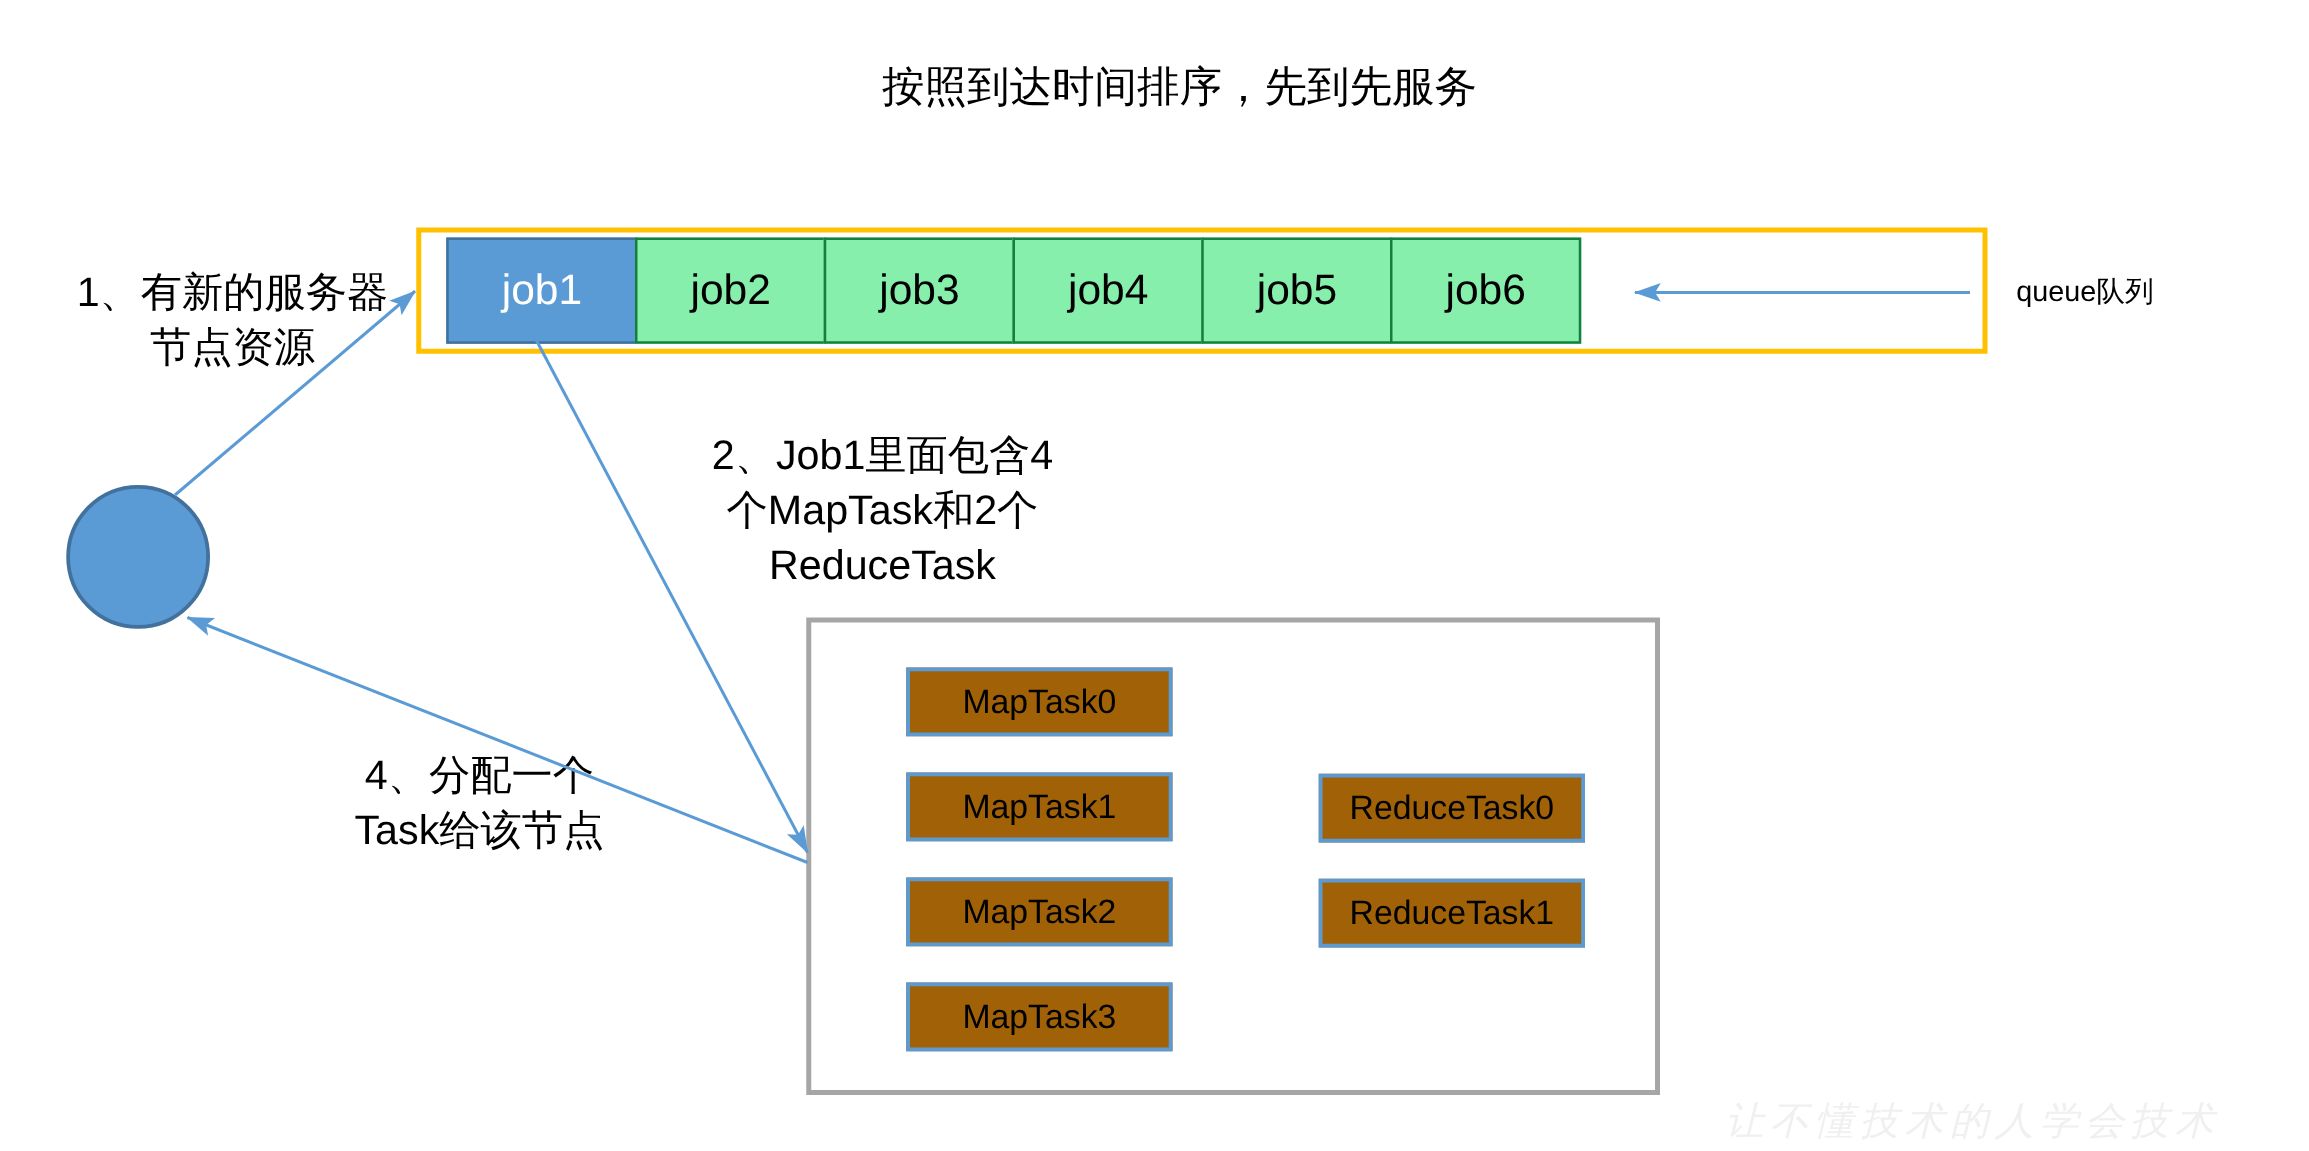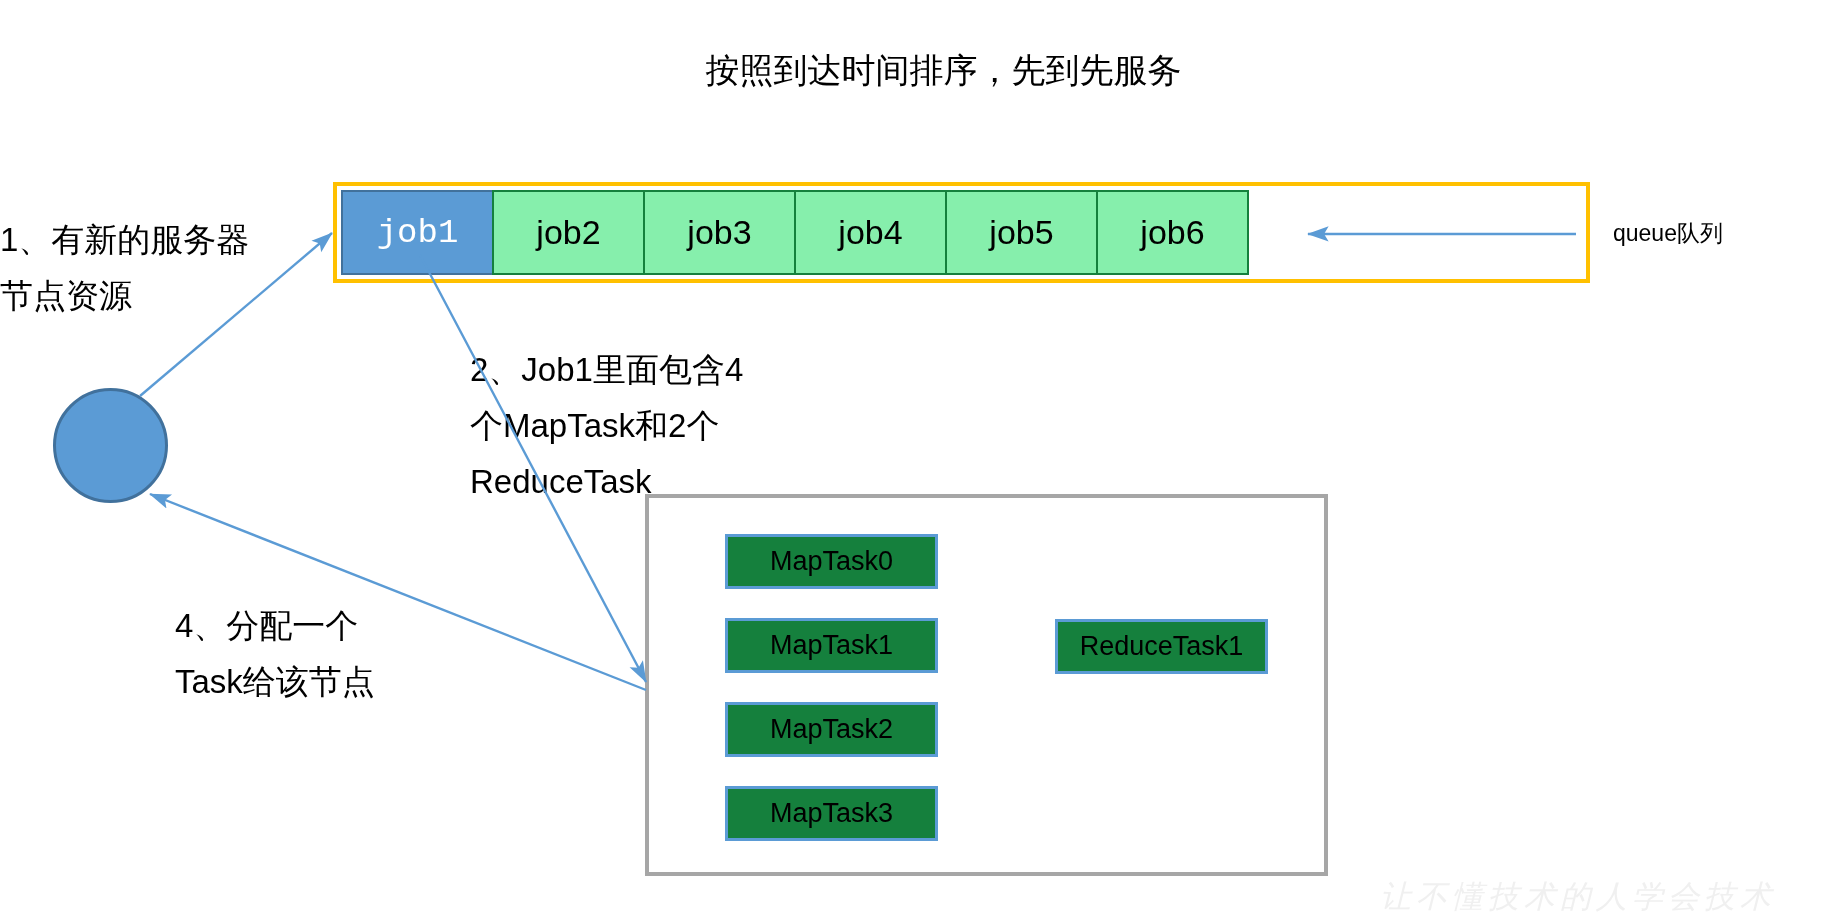--- a/index.html
+++ b/index.html
@@ -56,21 +56,21 @@
     box-sizing: border-box;
     border: 2px solid #15803d;
     margin-left: -2px;
     display: flex;
     align-items: center;
     justify-content: center;
     font-size: 34px;
     background: #86efac;
     color: #000000;
   }
-  .queue-cell:first-child { margin-left: 0; font-family: Liberation Mono, monospace; }
+  .queue-cell:first-child { margin-left: 16px; }
   .queue-cell.active {
     background: #5B9BD5;
     border: 2px solid #41719C;
     color: #ffffff;
   }
 
   
   #queue-label {
     left: 1613px;
     top: 212px;
@@ -87,45 +87,46 @@
     height: 115px;
     border-radius: 50%;
     background: #5B9BD5;
     border: 3px solid #41719C;
     box-sizing: border-box;
   }
 
   
   .annotation {
     font-size: 33px;
-    line-height: 56px;
-    text-align: left;
+    line-height: 44px;
+    text-align: center;
     white-space: pre-line;
     color: #000;
+    padding-left: 36px;
   }
   #annotation-1 { left: 0px;   top: 212px; width: 300px; }
   #annotation-2 { left: 470px; top: 320px; width: 400px; margin-top: 22px; }
   #annotation-3 { left: 175px; top: 598px; width: 345px; }
 
   
   #task-container {
     left: 645px;
     top: 494px;
     width: 683px;
     height: 382px;
     border: 4px solid #A6A6A6;
     box-sizing: border-box;
     background: #ffffff;
   }
   .task-box {
     width: 213px;
     height: 55px;
     box-sizing: border-box;
     border: 3px solid #5B9BD5;
-    background: #15803d;
+    background: #a16207;
     display: flex;
     align-items: center;
     justify-content: center;
     font-size: 27px;
     color: #000;
   }
   #map-task-column  { left: 725px; top: 534px; }
   #reduce-task-column { left: 1055px; top: 619px; }
   .task-column { display: flex; flex-direction: column; gap: 29px; }
 
@@ -181,20 +182,21 @@
   <div class="abs" id="task-container"></div>
 
   <div class="abs task-column" id="map-task-column">
     <div class="task-box">MapTask0</div>
     <div class="task-box">MapTask1</div>
     <div class="task-box">MapTask2</div>
     <div class="task-box">MapTask3</div>
   </div>
 
   <div class="abs task-column" id="reduce-task-column">
+    <div class="task-box">ReduceTask0</div>
     <div class="task-box">ReduceTask1</div>
   </div>
 
   <svg class="abs" id="arrow-layer" viewBox="0 0 1847 921">
     <defs>
       <marker id="ah" markerWidth="10" markerHeight="10" refX="8.6" refY="3.4" orient="auto" markerUnits="strokeWidth">
         <path d="M0,0.3 L9,3.4 L0,6.6 L1.9,3.4 Z" fill="#5B9BD5"></path>
       </marker>
     </defs>
 

